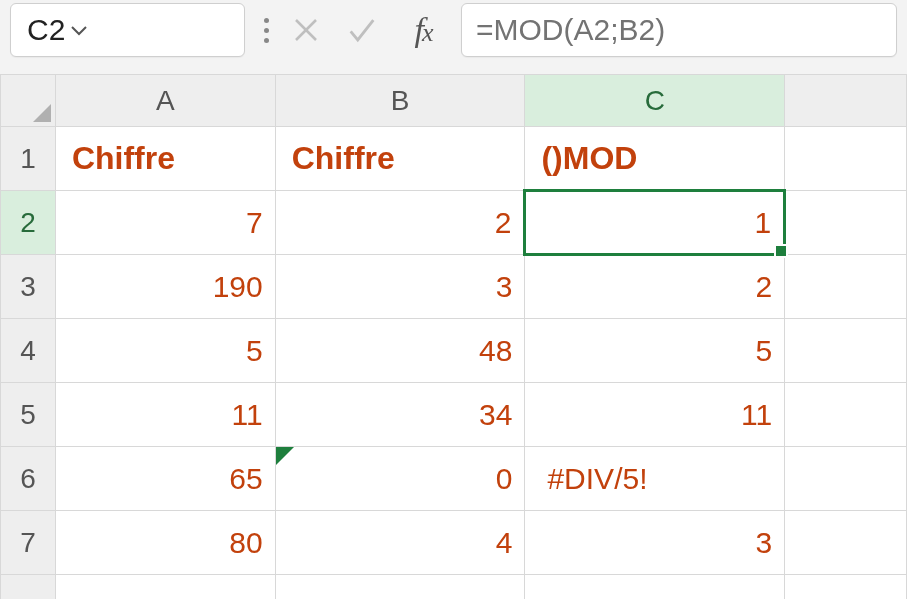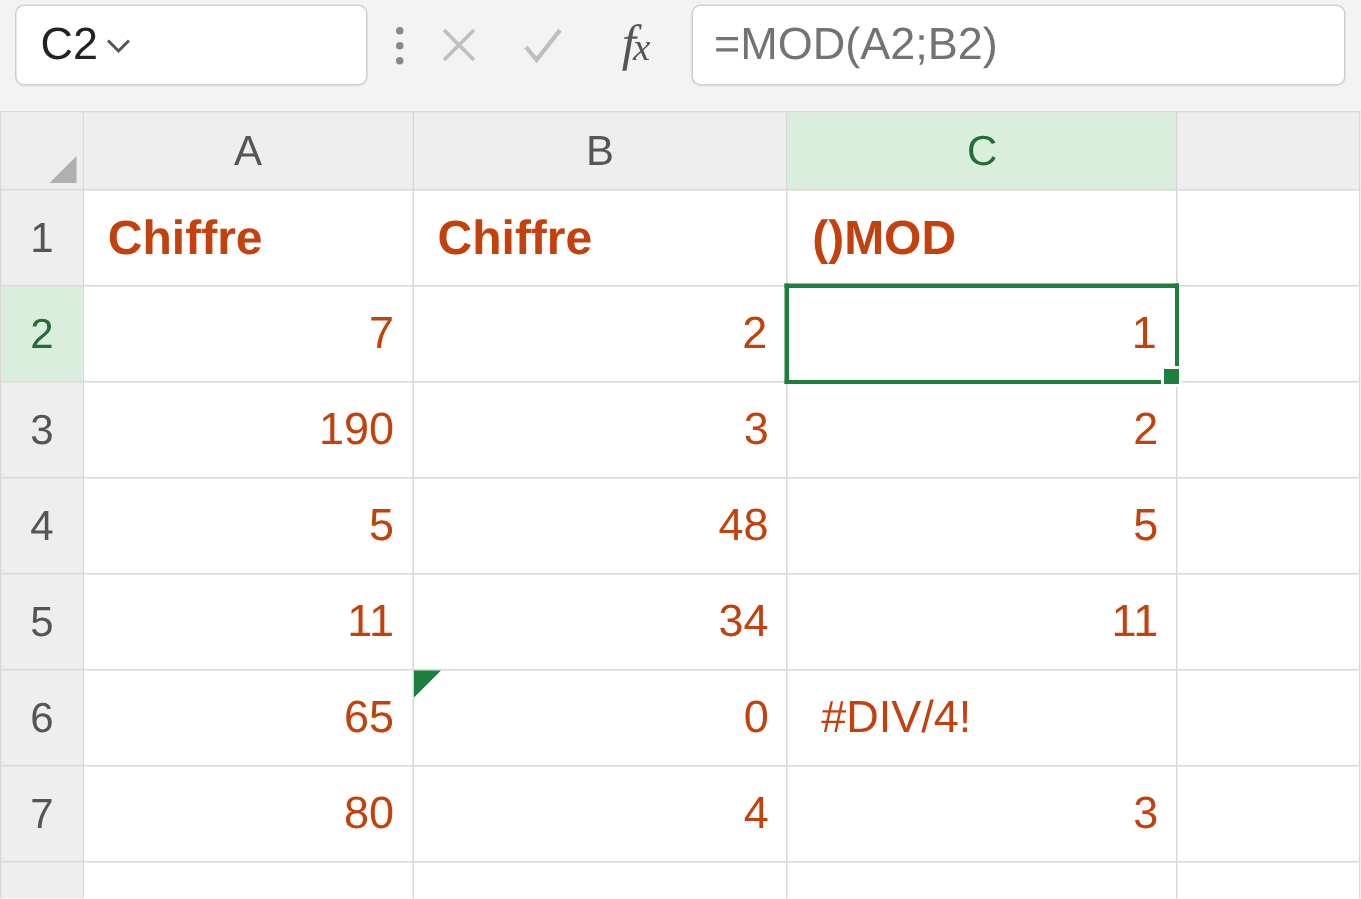--- a/index.html
+++ b/index.html
@@ -284,21 +284,21 @@
         <td class="colA num"><span>11</span></td>
         <td class="colB num"><span>34</span></td>
         <td class="colC num"><span>11</span></td>
         <td class="colD"></td>
       </tr>
 
       <tr>
         <th class="rowhdr"><span>6</span></th>
         <td class="colA num"><span>65</span></td>
         <td class="colB num err-ind"><span>0</span></td>
-        <td class="colC txt"><span>#DIV/4!</span></td>
+        <td class="colC txt"><span>#DIV/5!</span></td>
         <td class="colD"></td>
       </tr>
 
       <tr>
         <th class="rowhdr"><span>7</span></th>
         <td class="colA num"><span>80</span></td>
         <td class="colB num"><span>4</span></td>
         <td class="colC num"><span>3</span></td>
         <td class="colD"></td>
       </tr>

